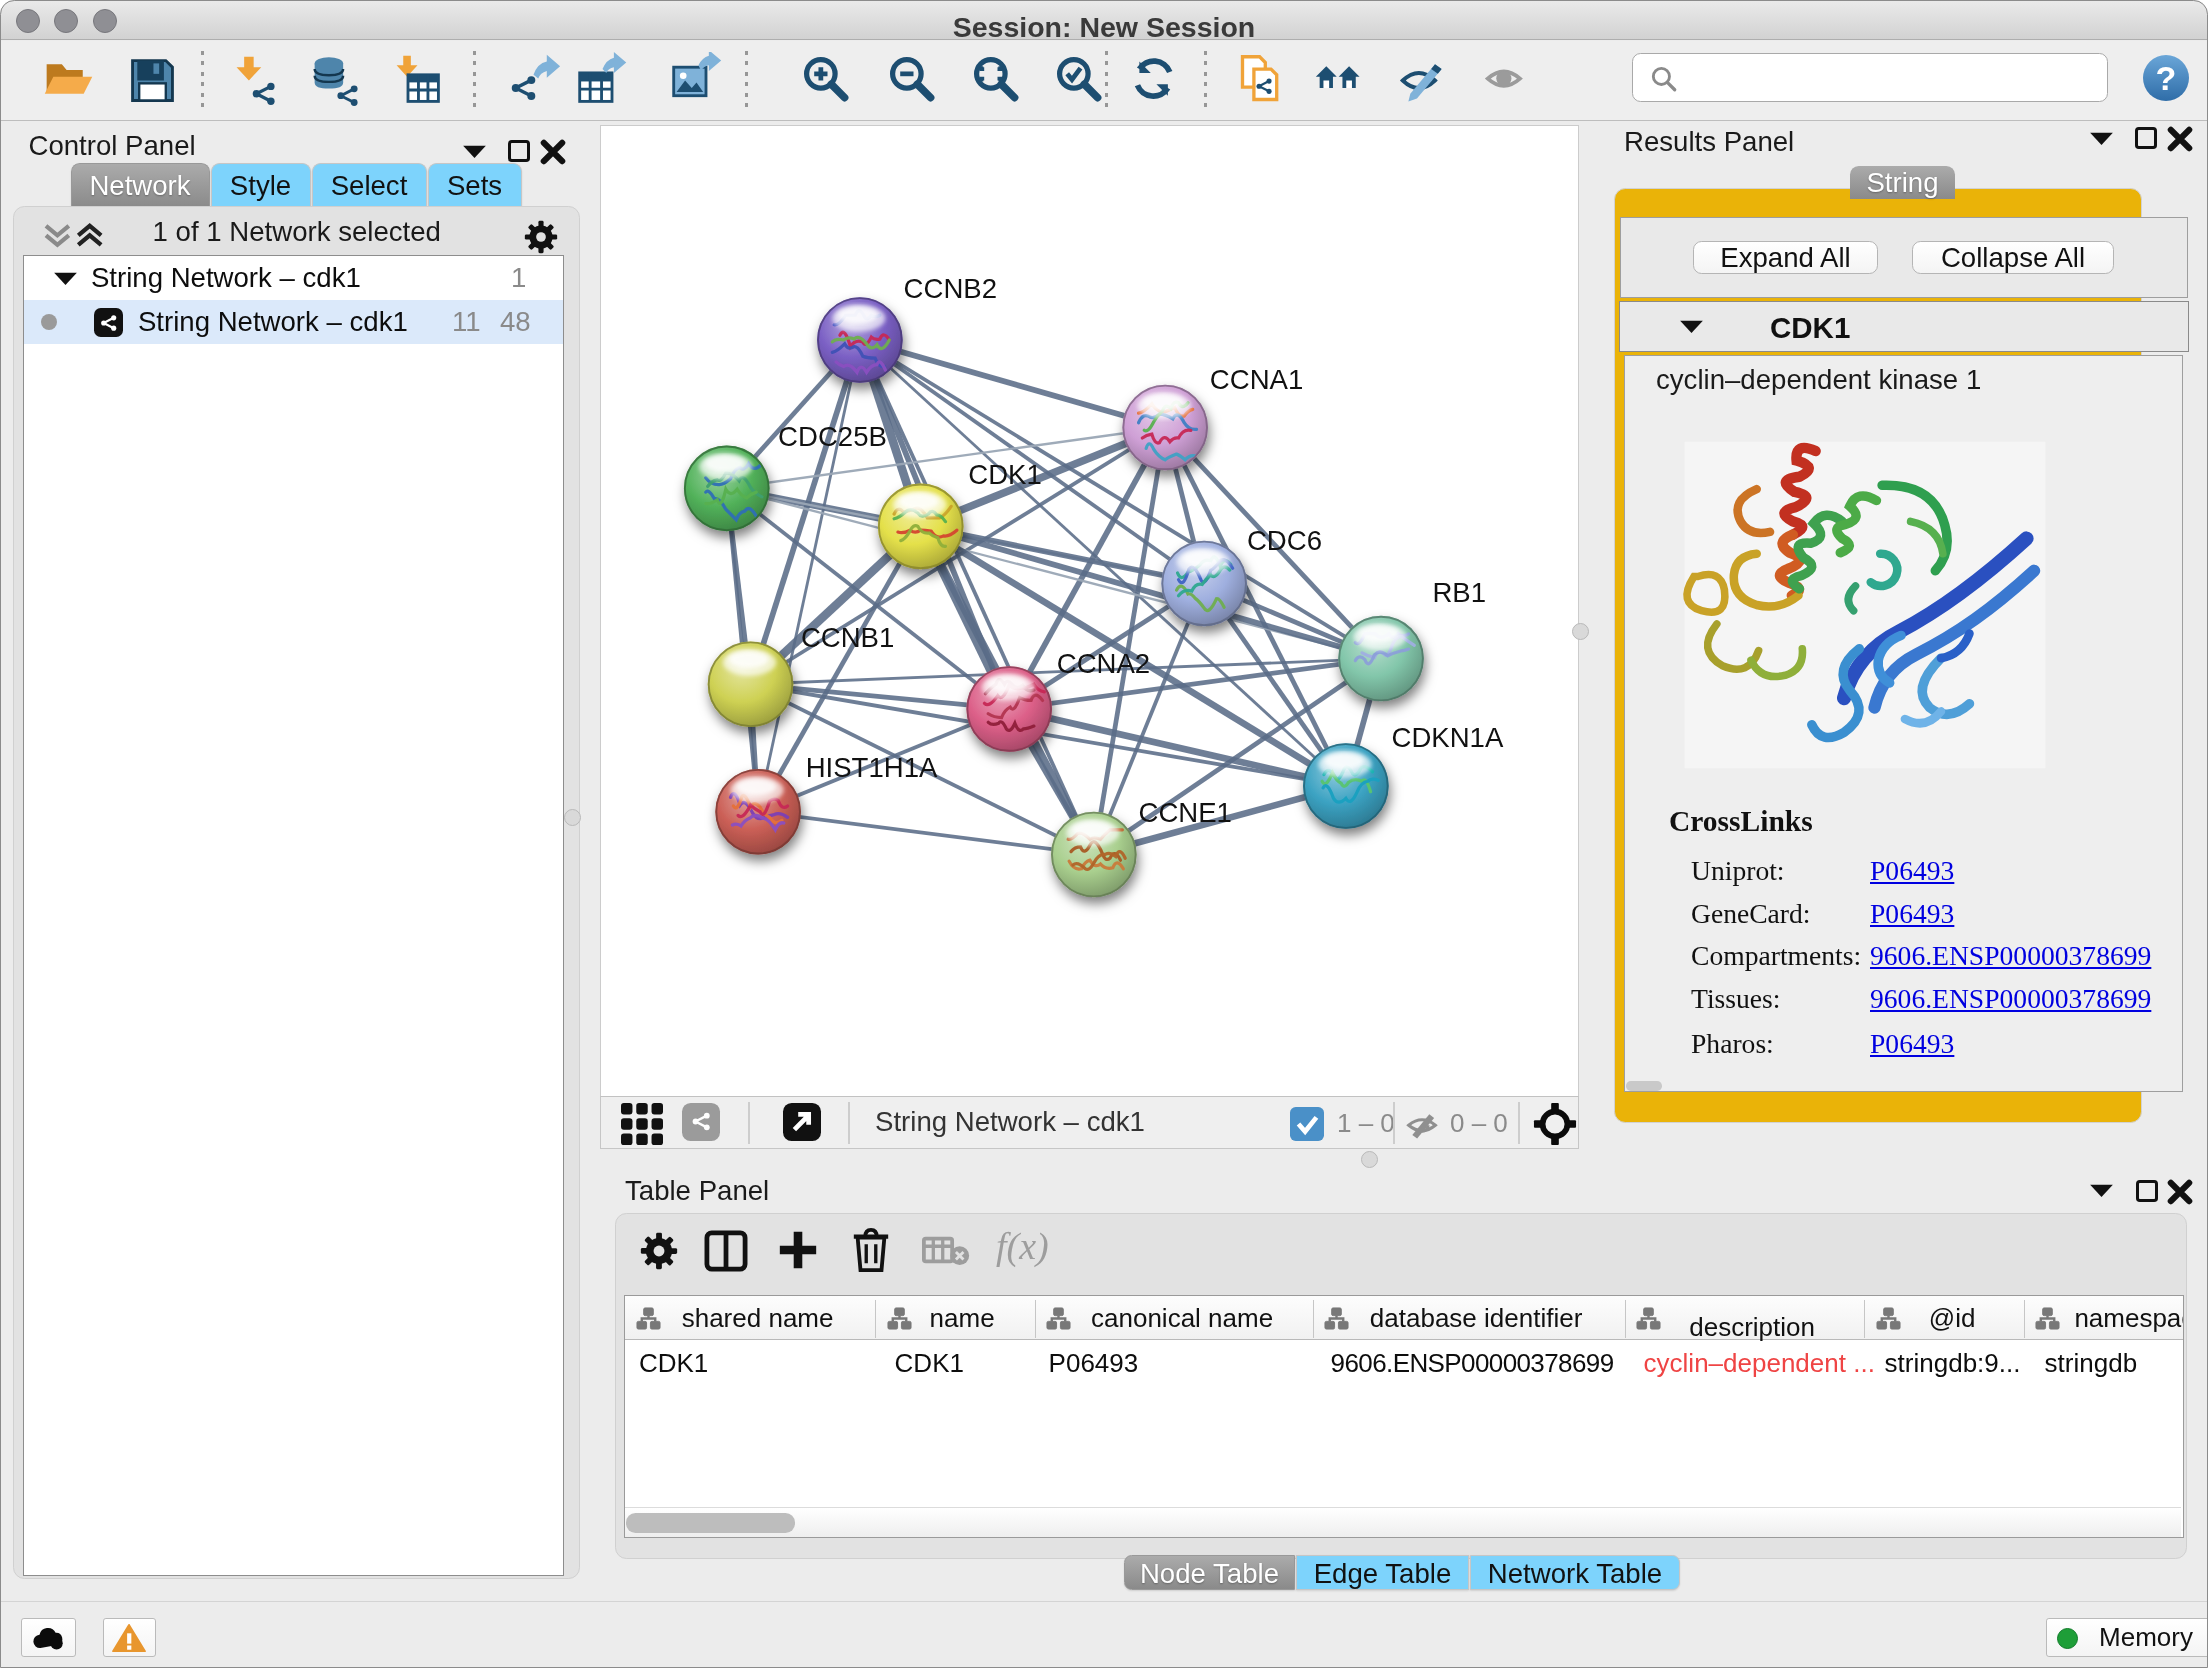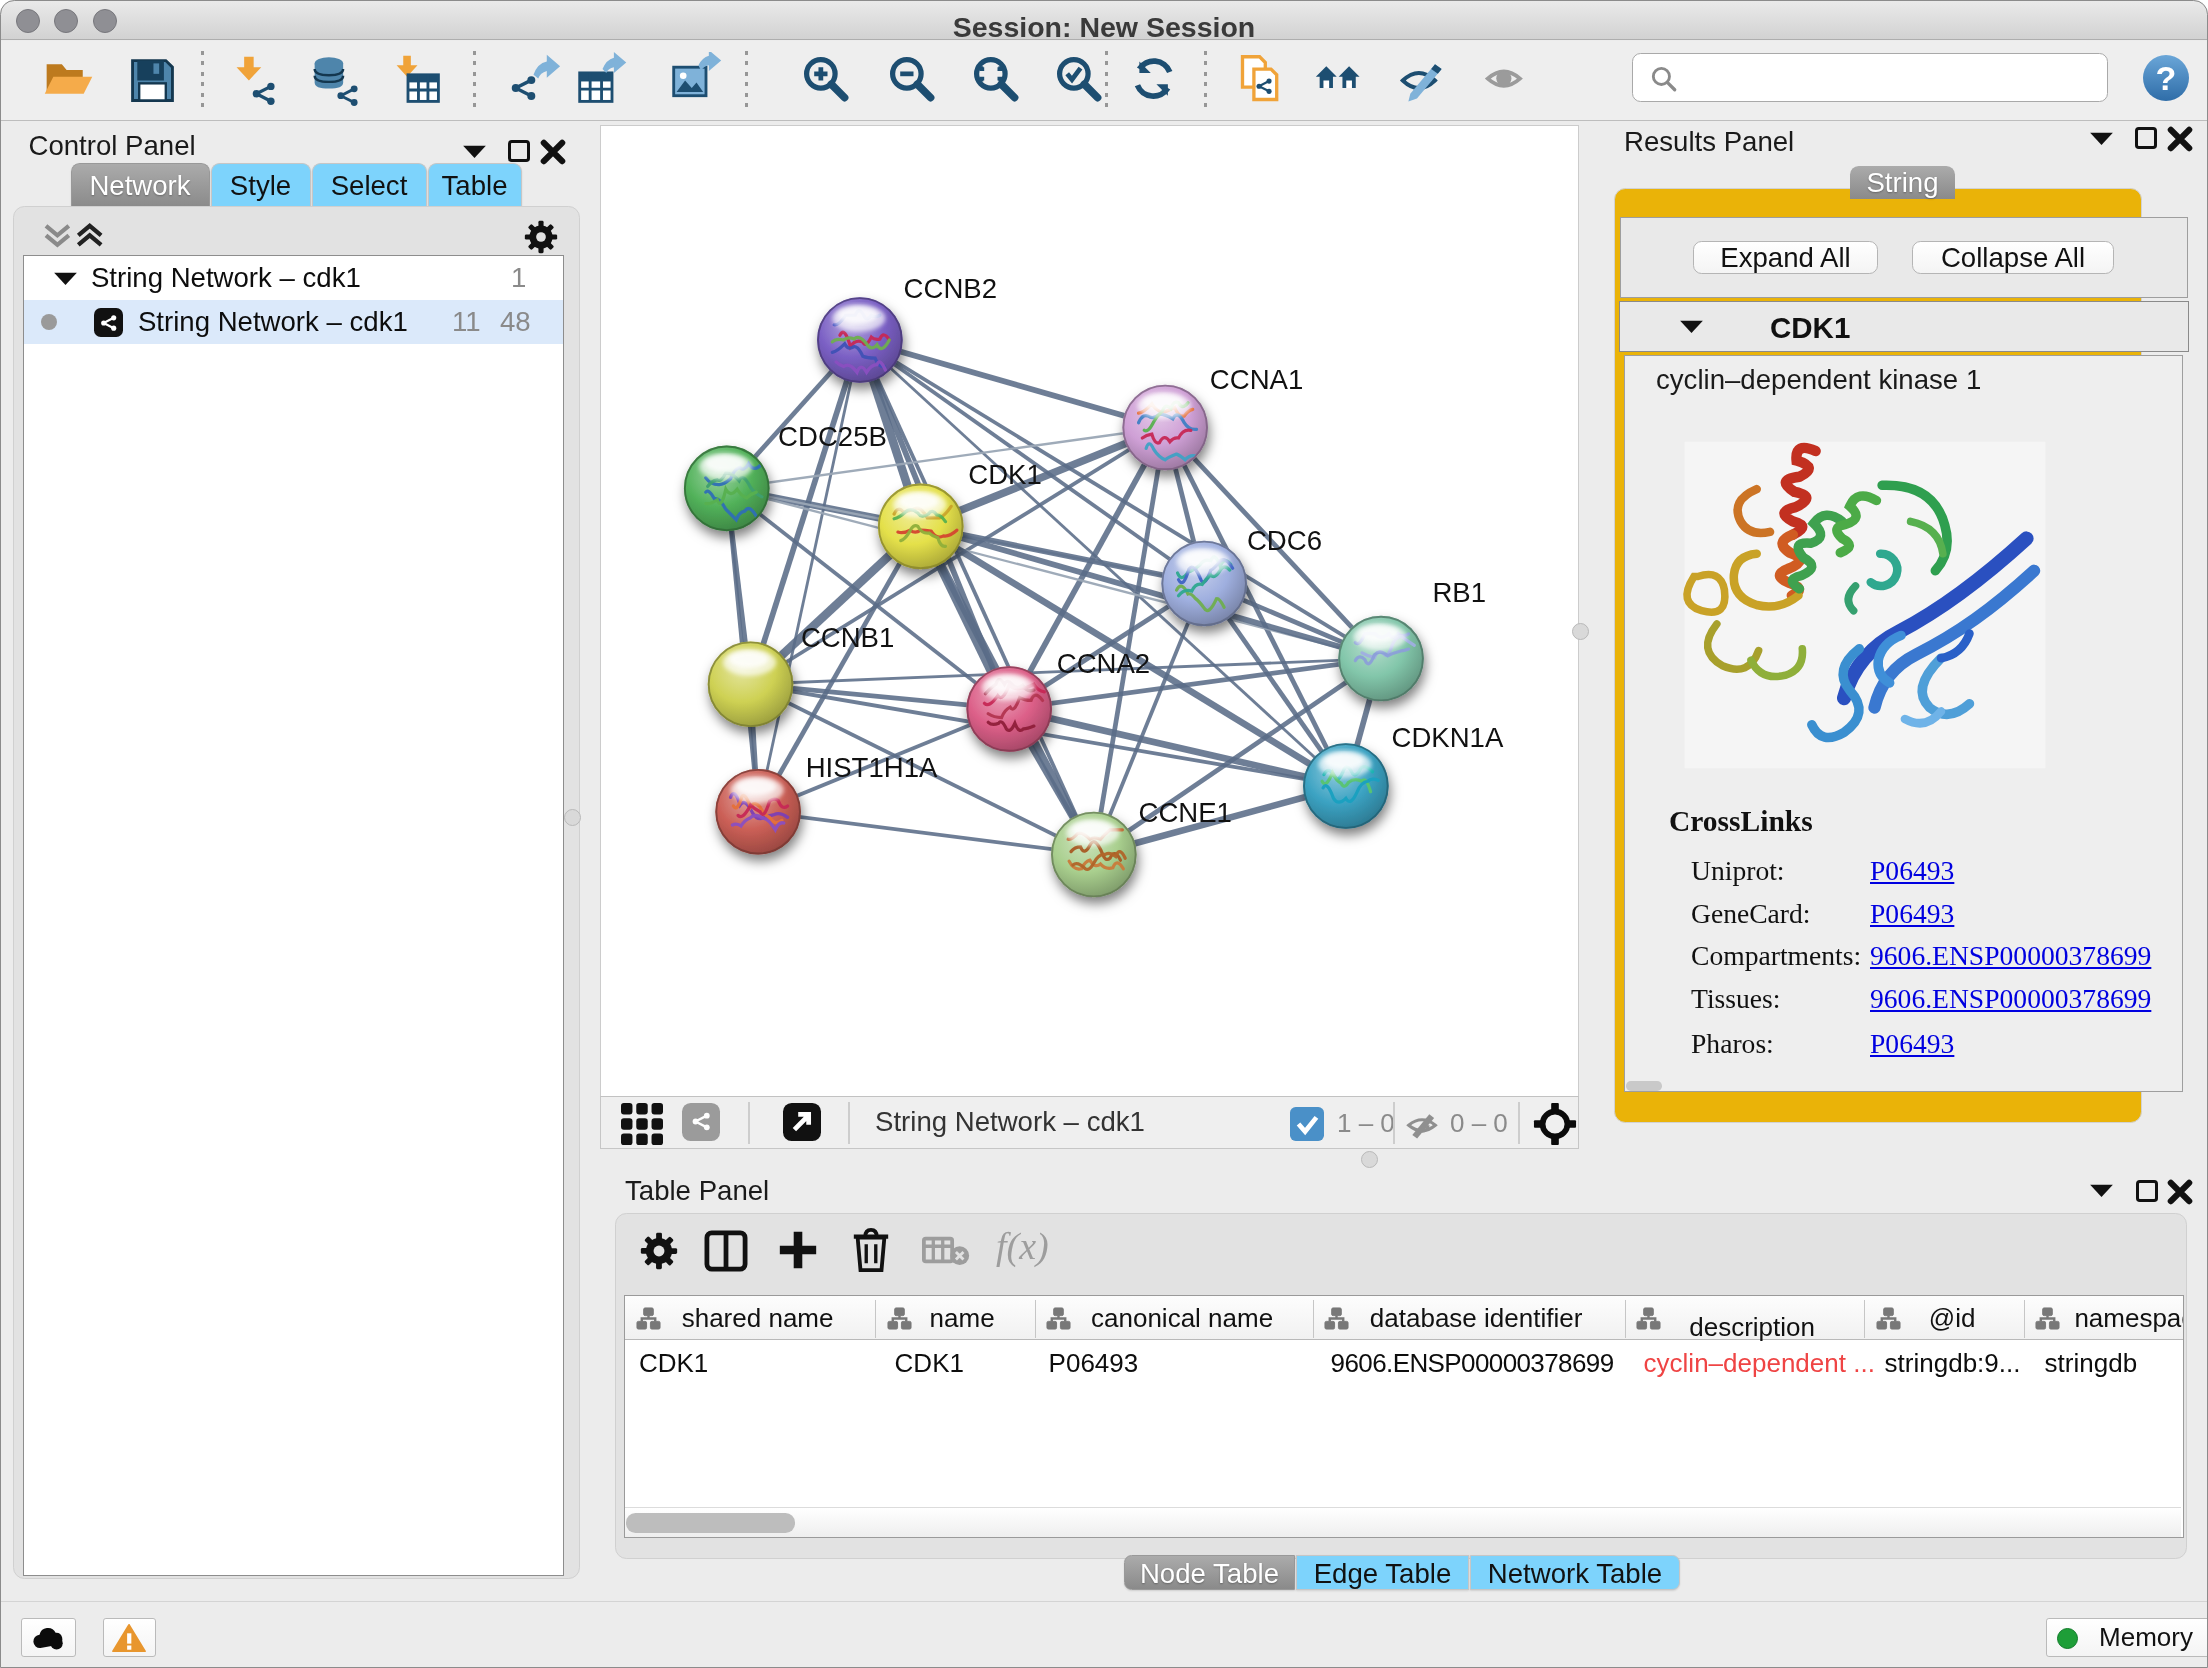--- a/index.html
+++ b/index.html
@@ -161,22 +161,23 @@
  <svg style="position:absolute;left:451px;top:18px;" width="27" height="17" viewBox="0 0 28 18">
         <path d="M2 3 h24 l-12 13z" fill="#111"></path>
       </svg>
       <div style="position:absolute;left:498px;top:15px;width:22px;height:22px;border:3.3px solid #111;border-radius:3.8px;"></div>
       <svg style="position:absolute;left:530px;top:14.3px;" width="26" height="26" viewBox="0 0 27 27">
         <path d="M4 4 L23 23 M23 4 L4 23" stroke="#111" stroke-width="6.5" stroke-linecap="round"></path>
       </svg>
  <div class="tab tabsel" style="left:61px;top:38px;width:139px;">Network</div>
  <div class="tab" style="left:201px;top:38px;width:100px;">Style</div>
  <div class="tab" style="left:302px;top:38px;width:115px;">Select</div>
- <div class="tab" style="left:418px;top:38px;width:94px;">Table</div>
+ <div class="tab" style="left:418px;top:38px;width:94px;">Sets</div>
  <div id="cbox" style="position:absolute;left:3.8px;top:81px;width:567px;height:1373px;background:#e2e2e2;border-radius:11.4px;border:1px solid #d0d0d0;">
+  <div style="position:absolute;left:0;top:0;width:100%;height:48px;text-align:center;font-size:27.6px;color:#1a1a1a;line-height:49px;">1 of 1 Network selected</div>
   <svg style="position:absolute;left:28.5px;top:15px;" width="63" height="28.5" viewBox="0 0 66 30">
           <path d="M3 4 l12 10 12-10 M3 14 l12 10 12-10" stroke="#8a8a8a" stroke-width="4.5" fill="none"></path>
           <path d="M37 24 l12-10 12 10 M37 14 l12-10 12 10" stroke="#222" stroke-width="4.5" fill="none"></path>
         </svg>
   <svg style="position:absolute;left:508px;top:10.5px;" width="38" height="38" viewBox="0 0 40 40">
           <rect x="17.3" y="3.0" width="5.4" height="7.5" rx="1.4" fill="#111" transform="rotate(0 20 20)"></rect>
           <rect x="17.3" y="3.0" width="5.4" height="7.5" rx="1.4" fill="#111" transform="rotate(45 20 20)"></rect>
           <rect x="17.3" y="3.0" width="5.4" height="7.5" rx="1.4" fill="#111" transform="rotate(90 20 20)"></rect>
           <rect x="17.3" y="3.0" width="5.4" height="7.5" rx="1.4" fill="#111" transform="rotate(135 20 20)"></rect>
           <rect x="17.3" y="3.0" width="5.4" height="7.5" rx="1.4" fill="#111" transform="rotate(180 20 20)"></rect>

